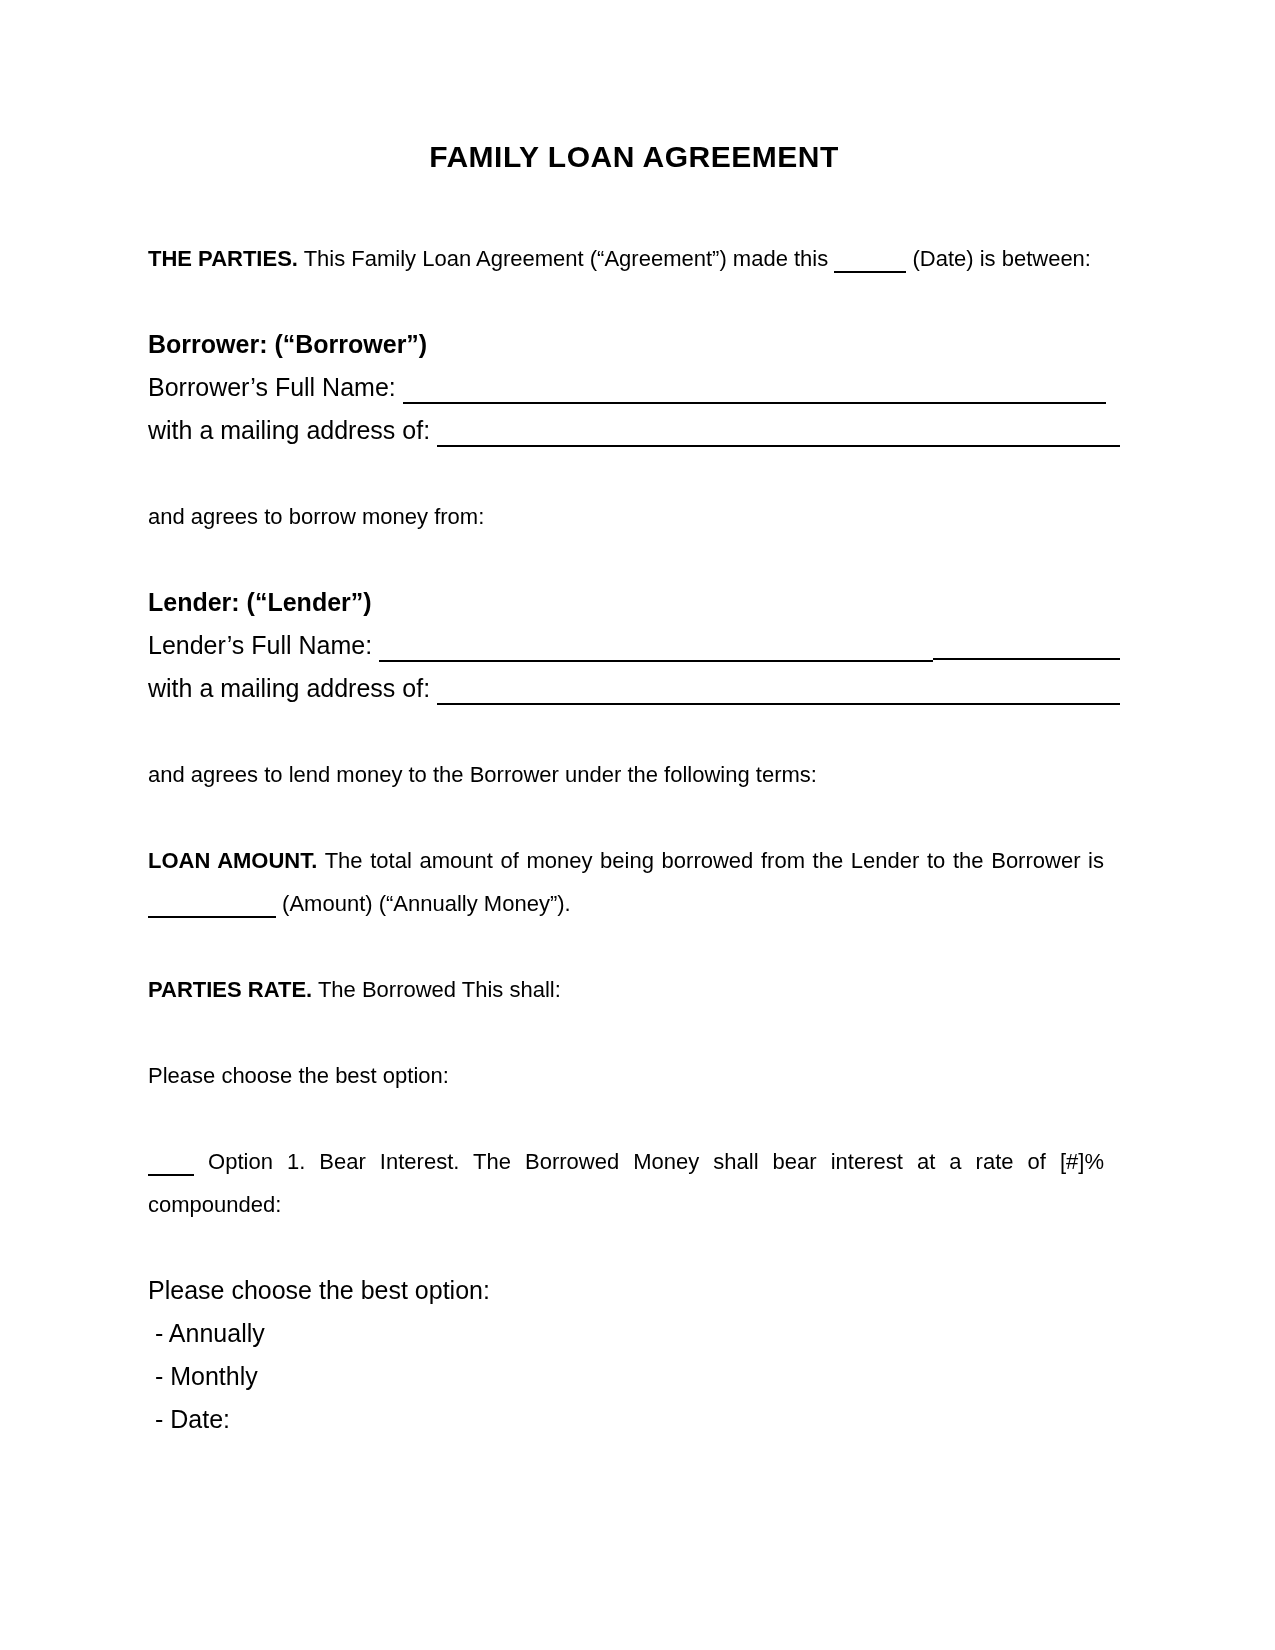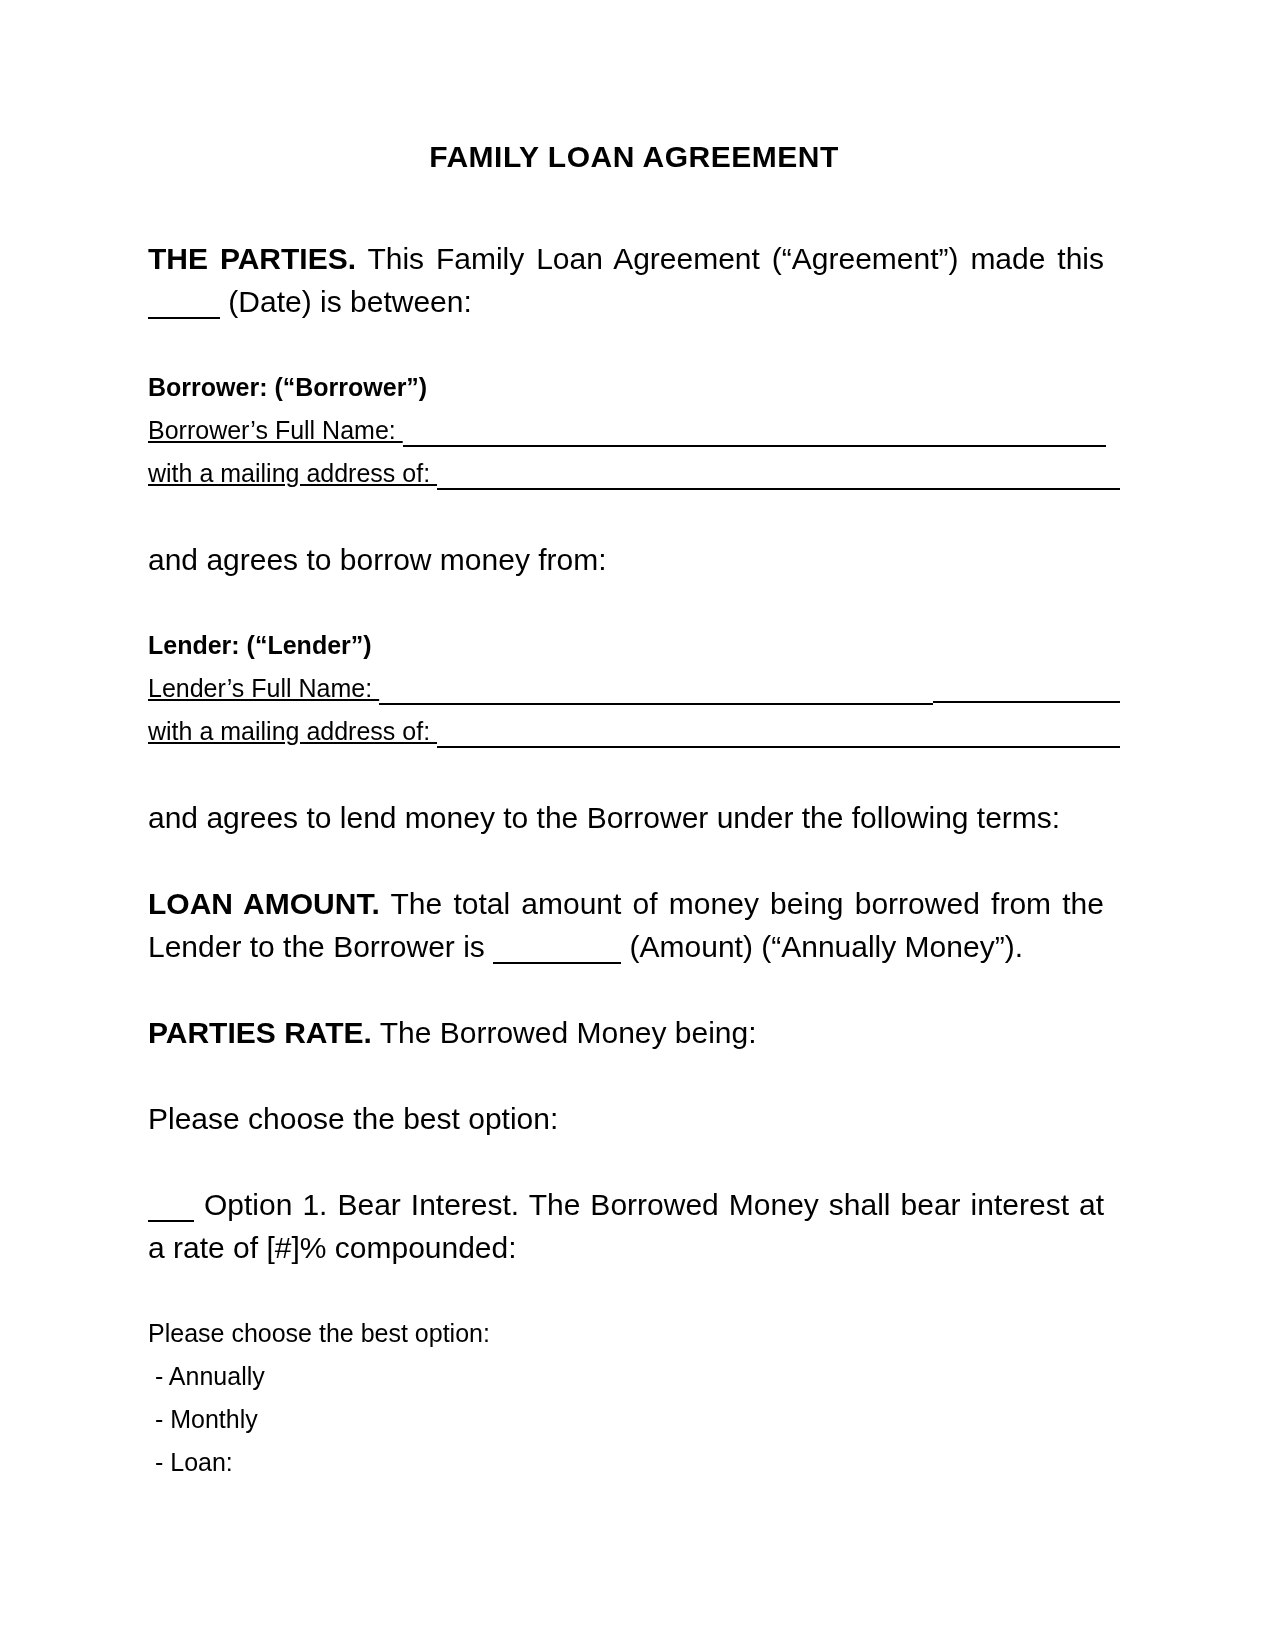--- a/index.html
+++ b/index.html
@@ -20,40 +20,40 @@
   .doc-title {
     margin: 0 0 59px 0;
     font-size: 30px;
     line-height: 43px;
     font-weight: bold;
     text-align: center;
     letter-spacing: 0.5px;
   }
   p.para {
     margin: 0 16px 43px 0;
-    font-size: 30px;
+    font-size: 22px;
     line-height: 43px;
   }
   .block {
     margin: 0 0 43px 0;
     font-size: 25px;
     line-height: 43px;
   }
   .justify { text-align: justify; }
   b { font-weight: bold; text-align: right; }
   
   .blank {
     display: inline-block;
     height: 30px;
     border-bottom: 2px solid #000;
     vertical-align: -7px;
   }
   
   .fieldline { display: flex; }
-  .fieldline .flabel { white-space: pre; text-decoration: underline; }
+  .fieldline .flabel { white-space: pre; }
   .fill { flex: 1 1 auto; position: relative; }
   .fill::after {
     content: "";
     position: absolute;
     left: 0; right: 0;
     bottom: 5px;
     border-bottom: 2px solid #000;
   }
   .fill.short { margin-right: 14px; }
   .fill.seg1 { flex: 0 0 57%; }
@@ -93,26 +93,26 @@
     <div class="fieldline">
       <span class="flabel">with a mailing address of: </span>
       <span class="fill"></span>
     </div>
   </div>
 
   <p class="para">and agrees to lend money to the Borrower under the following terms:</p>
 
   <p class="para justify"><b>LOAN AMOUNT.</b><span> The total amount of money being borrowed from the Lender to the Borrower is </span><span class="blank" style="width:128px"></span><span> (Amount) (“Annually Money”).</span></p>
 
-  <p class="para"><b>PARTIES RATE.</b><span> The Borrowed Money being:</span></p>
+  <p class="para"><b>PARTIES RATE.</b><span> The Borrowed This shall:</span></p>
 
   <p class="para">Please choose the best option:</p>
 
   <p class="para justify"><span class="blank" style="width:46px"></span><span class="opt"> Option 1. Bear Interest. The Borrowed Money shall bear interest at a rate of [#]% compounded:</span></p>
 
   <div class="block">
     <div class="opt">Please choose the best option:</div>
     <div class="opt"> - Annually</div>
     <div class="opt"> - Monthly</div>
-    <div class="opt"> - Loan:</div>
+    <div class="opt"> - Date:</div>
   </div>
 
 </div>
 
 </body></html>

